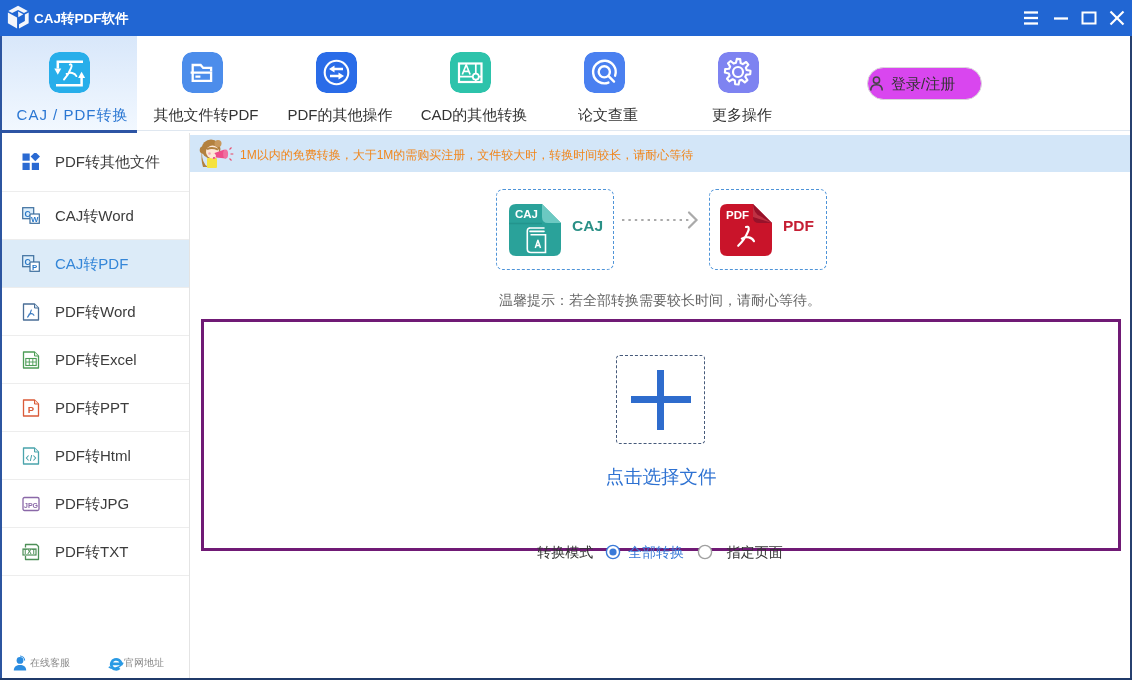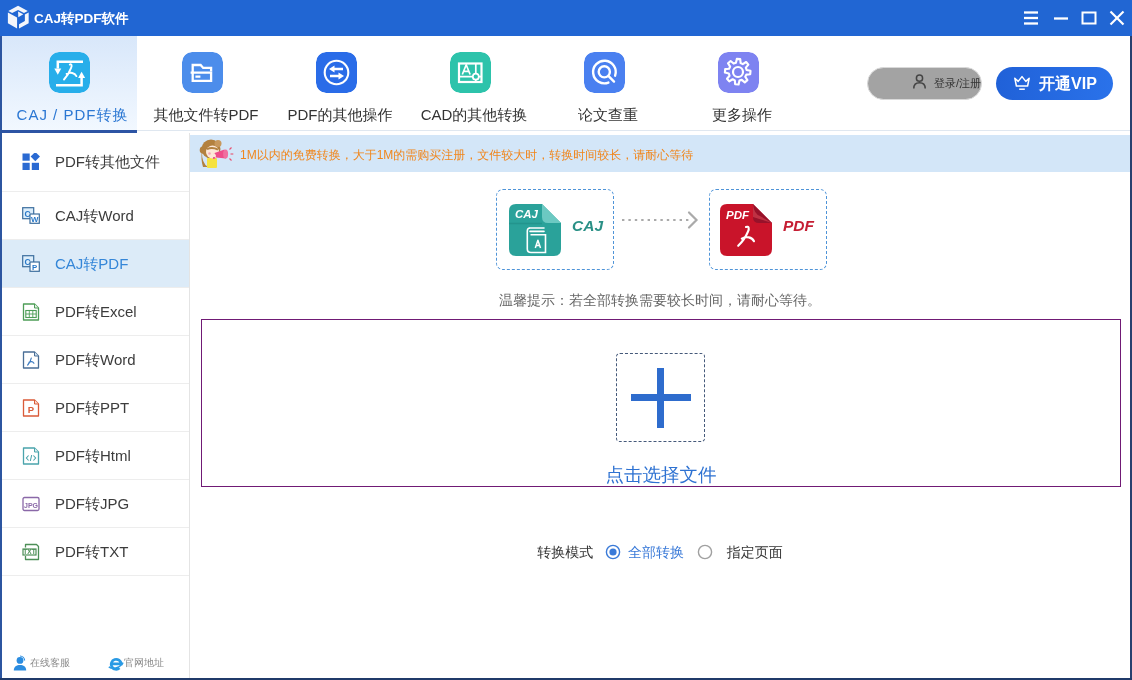--- a/index.html
+++ b/index.html
@@ -14,40 +14,40 @@
   .winbtn { position:absolute; top:0; height:36px; width:28px; }
   
   .nav { position:absolute; left:0; top:36px; width:1132px; height:95px; background:#fff; border-bottom:1px solid #dfe7f0; }
   .tab { position:absolute; top:0; height:95px; width:134px; text-align:center; }
   .tab .ticon { position:absolute; left:50%; top:16px; margin-left:-20px; width:41px; height:41px; border-radius:10px; }
   .tab .tlabel { position:absolute; left:0; right:0; top:70px; font-size:15px; color:#333;padding-left:8px; }
   .tab.active { left:0; width:137px; background:linear-gradient(#d8e7fa, #f2f8ff); }
   .tab.active .tlabel { color:#2b77d3; }
   .tab.active:after { content:""; position:absolute; left:0; right:0; bottom:-2px; height:3px; background:#2d54a4; z-index:5; }
   .btn-login { position:absolute; left:867px; top:31px; width:115px; height:33px; border:1px solid #d9d9d9; border-radius:17px;
-               background:#a3a3a3; color:#333; font-size:11px; line-height:31px; text-align:right; }
+               background:#d946ef; color:#333; font-size:15px; line-height:31px; text-align:left; }
   .btn-vip { position:absolute; left:996px; top:31px; width:117px; height:33px; border-radius:17px;
              background:linear-gradient(90deg,#2061d8,#2a72ea); color:#fff; font-size:16px; font-weight:bold; line-height:33px; text-align:center; }
   
   .sidebar { position:absolute; left:0; top:133px; width:190px; height:547px; background:#fff; border-right:1px solid #e4e4e4; }
   .sitem { position:relative; height:48px; border-bottom:1px solid #ededed; }
   .sitem:first-child { height:59px; }
   .sitem .sicon { position:absolute; left:22px; top:50%; margin-top:-9px; width:18px; height:18px; }
   .sitem .stext { position:absolute; left:55px; top:50%; margin-top:-9px; font-size:15px; color:#3c3c3c; line-height:18px; }
   .sitem.sel { background:#dcebf8; }
   .sitem.sel .stext { color:#3486d8; }
   .sfoot { position:absolute; left:0; bottom:4px; width:190px; height:24px; font-size:10px; color:#8a8a8a; }
   
   .content { position:absolute; left:190px; top:132px; width:940px; height:546px; background:#fff; }
   .notice { position:absolute; left:0; top:3px; width:940px; height:37px; background:#d3e6f8;padding-left:28px; }
   .notice .ntext { position:absolute; left:50px; top:12px; font-size:12px; color:#f0861c; }
   .convert { position:absolute; left:0; top:40px; width:940px; height:140px; }
-  .dashbox { position:absolute; width:118px; height:81px; border:1px dashed #4f94d8; border-radius:7px;font-style:italic; }
+  .dashbox { position:absolute; width:118px; height:81px; border:1px dashed #4f94d8; border-radius:7px; }
   .tip { position:absolute; left:0; top:160px; width:940px; text-align:center; font-size:14px; color:#666; }
-  .upbox { position:absolute; left:11px; top:187px; width:920px; height:168px; background:#fff; border:1px solid #701a75; }
+  .upbox { position:absolute; left:11px; top:187px; width:920px; height:232px; background:#fff; border:3px solid #701a75; }
   .plusbox { position:absolute; left:50%; top:33px; margin-left:-45px; width:89px; height:89px; border:1px dashed #45597a; border-radius:4px; }
   .plush { position:absolute; left:50%; top:50%; margin-left:-30px; margin-top:-3.5px; width:60px; height:7px; background:#2e6ccd; }
   .plusv { position:absolute; left:50%; top:50%; margin-left:-3.5px; margin-top:-30px; width:7px; height:60px; background:#2e6ccd; }
   .pick { position:absolute; left:0; right:0; top:142px; text-align:center; font-size:18.5px; color:#2e72d2; }
   .modes { position:absolute; left:0; top:412px; width:940px; text-align:center; font-size:14px; color:#333; }
 </style>
 </head>
 <body>
 <div class="win">
   <div class="titlebar">
@@ -144,25 +144,20 @@
         <path d="M18.2 10.8 L19.1 6.8 L22.6 7.1 L23.0 11.1 L25.2 12.2 L28.7 10.0 L31.0 12.7 L28.4 15.8 L29.2 18.2 L33.2 19.1 L32.9 22.6 L28.9 23.0 L27.8 25.2 L30.0 28.7 L27.3 31.0 L24.2 28.4 L21.8 29.2 L20.9 33.2 L17.4 32.9 L17.0 28.9 L14.8 27.8 L11.3 30.0 L9.0 27.3 L11.6 24.2 L10.8 21.8 L6.8 20.9 L7.1 17.4 L11.1 17.0 L12.2 14.8 L10.0 11.3 L12.7 9.0 L15.8 11.6 Z" fill="none" stroke="#fff" stroke-width="2.2" stroke-linejoin="round" transform="translate(0.3 0.3) scale(0.97)"></path>
         <circle cx="20" cy="20" r="5" fill="none" stroke="#fff" stroke-width="2.2"></circle>
       </svg>
       <div class="tlabel">更多操作</div>
     </div>
     <div class="btn-login">
       <svg width="17" height="17" viewBox="0 0 17 17" style="vertical-align:-3px;margin-right:6px">
         <circle cx="8.5" cy="5.2" r="3.1" fill="none" stroke="#444" stroke-width="1.5"></circle>
         <path d="M2.8 15.5 C2.8 11.6 5.3 9.8 8.5 9.8 C11.7 9.8 14.2 11.6 14.2 15.5" fill="none" stroke="#444" stroke-width="1.5"></path>
       </svg>登录/注册</div>
-    <div class="btn-vip">
-      <svg width="20" height="20" viewBox="0 0 20 20" style="vertical-align:-4px;margin-right:7px">
-        <path d="M2.8 5.2 L6.2 8.4 L10 3.6 L13.8 8.4 L17.2 5.2 L15.6 13 H4.4 Z" fill="none" stroke="#fff" stroke-width="1.5" stroke-linejoin="round"></path>
-        <path d="M7.2 16.2 H12.8" stroke="#fff" stroke-width="1.5"></path>
-      </svg>开通VIP</div>
   </div>
   <div class="sidebar">
     <div class="sitem">
       <svg class="sicon" viewBox="0 0 18 18">
         <g fill="#2a6ad2">
             <rect x="0.5" y="0.5" width="7.2" height="7.2"></rect>
             <rect x="0.5" y="9.8" width="7.2" height="7.2"></rect>
             <rect x="9.8" y="9.8" width="7.2" height="7.2"></rect>
         <rect x="10" y="0.3" width="6.6" height="6.6" transform="rotate(45 13.3 3.6)"></rect>
           </g>
@@ -182,34 +177,34 @@
       <svg class="sicon" viewBox="0 0 18 18">
         <rect x="0.7" y="0.7" width="11" height="11" fill="#ddeefb" stroke="#3c6e9e" stroke-width="1.2"></rect>
         <text x="5.6" y="9.6" font-size="8.5" font-weight="bold" fill="#2878c8" text-anchor="middle" font-family="Liberation Sans">C</text>
         <rect x="8" y="7" width="9.3" height="9.3" fill="#fff" stroke="#3c6e9e" stroke-width="1.2"></rect>
         <text x="12.7" y="14.5" font-size="7.8" font-weight="bold" fill="#2878c8" text-anchor="middle" font-family="Liberation Sans">P</text>
       </svg>
       <div class="stext">CAJ转PDF</div>
     </div>
     <div class="sitem">
       <svg class="sicon" viewBox="0 0 18 18">
+        <path d="M1.5 1 H12.5 L16.5 5 V17 H1.5 Z" fill="#fff" stroke="#4a6e96" stroke-width="1.3" stroke-linejoin="round"></path>
+        <path d="M12.5 1 V5 H16.5" fill="#cfe3f4" stroke="#4a6e96" stroke-width="1"></path>
+        <path d="M9.3 7 c-0.4 2.2 -1.6 4.8 -3.6 7 m1.3 -2.7 c1.8 -1 4 -0.7 4.9 0.9" stroke="#3a7ac0" stroke-width="1.2" fill="none" stroke-linecap="round"></path>
+      </svg>
+      <div class="stext">PDF转Word</div>
+    </div>
+    <div class="sitem">
+      <svg class="sicon" viewBox="0 0 18 18">
         <path d="M1.5 1 H12.5 L16.5 5 V17 H1.5 Z" fill="#fff" stroke="#4d9d57" stroke-width="1.3" stroke-linejoin="round"></path>
         <path d="M12.5 1 V5 H16.5" fill="#e4f3e4" stroke="#4d9d57" stroke-width="1"></path>
         <rect x="3.8" y="7.5" width="10.4" height="7" fill="#fff" stroke="#4d9d57" stroke-width="1.1"></rect>
         <path d="M7.3 7.5 V14.5 M10.8 7.5 V14.5 M3.8 11 H14.2" stroke="#4d9d57" stroke-width="0.9"></path>
       </svg>
       <div class="stext">PDF转Excel</div>
-    </div>
-    <div class="sitem">
-      <svg class="sicon" viewBox="0 0 18 18">
-        <path d="M1.5 1 H12.5 L16.5 5 V17 H1.5 Z" fill="#fff" stroke="#4a6e96" stroke-width="1.3" stroke-linejoin="round"></path>
-        <path d="M12.5 1 V5 H16.5" fill="#cfe3f4" stroke="#4a6e96" stroke-width="1"></path>
-        <path d="M9.3 7 c-0.4 2.2 -1.6 4.8 -3.6 7 m1.3 -2.7 c1.8 -1 4 -0.7 4.9 0.9" stroke="#3a7ac0" stroke-width="1.2" fill="none" stroke-linecap="round"></path>
-      </svg>
-      <div class="stext">PDF转Word</div>
     </div>
     <div class="sitem">
       <svg class="sicon" viewBox="0 0 18 18">
         <path d="M1.5 1 H12.5 L16.5 5 V17 H1.5 Z" fill="#fff" stroke="#da5b39" stroke-width="1.3" stroke-linejoin="round"></path>
         <path d="M12.5 1 V5 H16.5" fill="#f8ded4" stroke="#da5b39" stroke-width="1"></path>
         <text x="9" y="14" font-size="9.5" font-weight="bold" fill="#da5b39" text-anchor="middle" font-family="Liberation Sans">P</text>
       </svg>
       <div class="stext">PDF转PPT</div>
     </div>
     <div class="sitem">

